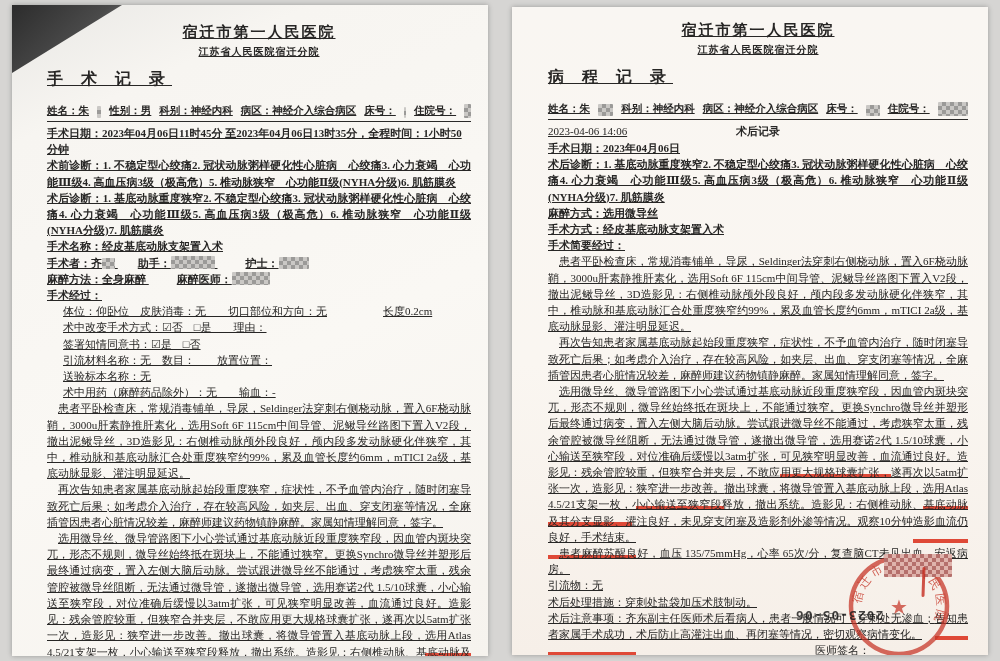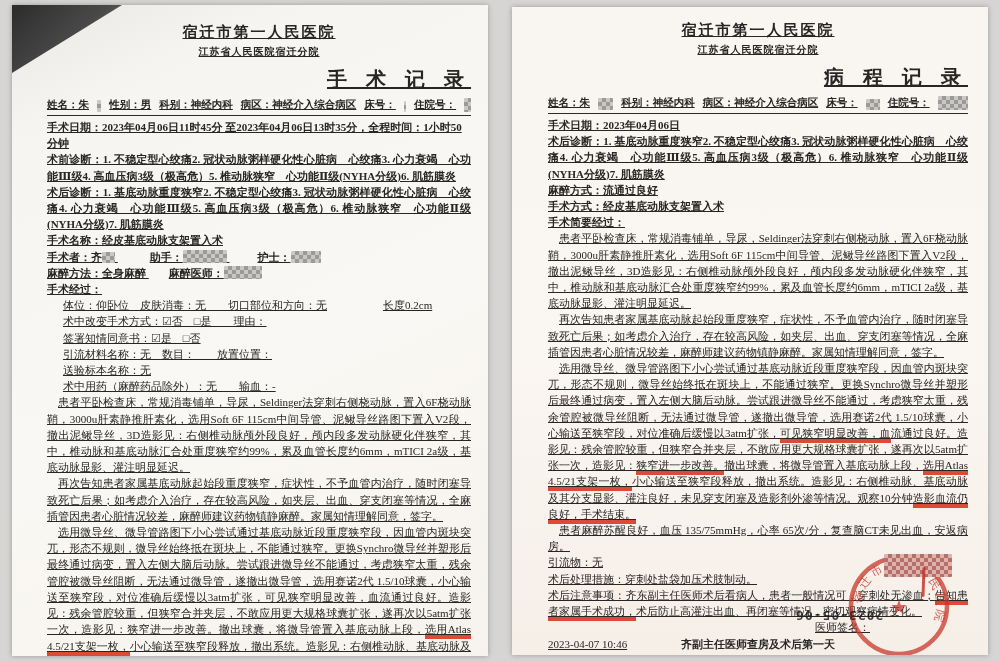--- a/index.html
+++ b/index.html
@@ -14,37 +14,37 @@
     background:linear-gradient(155deg,#e9e8e5 0%,#f7f5f1 16%,#faf8f4 55%,#f6f3ee 100%);}
   .page-right{left:512px;top:7px;width:476px;height:648px;
     background:linear-gradient(180deg,#f9f6f2 0%,#faf6f1 55%,#f6efe8 100%);}
   .corner-shadow{position:absolute;left:0;top:0;width:110px;height:68px;
     background:linear-gradient(135deg,#2c2c2c 0%,#4a4a4a 55%,#8a8a8a 100%);
     clip-path:polygon(0 0,100% 0,0 100%);}
   .content{position:relative;padding:18px 17px 0 35px;}
   .content-r{position:relative;padding:14px 20px 0 36px;}
   .hosp{font-size:15px;font-weight:bold;text-align:center;letter-spacing:2px;line-height:19px;}
   .branch{font-size:10px;font-weight:bold;text-align:center;letter-spacing:1px;line-height:19px;}
-  .doctitle{font-size:20px;font-weight:bold;text-align:right;letter-spacing:7px;line-height:32px;margin:2px 0 3px 0;}
+  .doctitle{font-size:16px;font-weight:bold;text-align:left;letter-spacing:7px;line-height:32px;margin:2px 0 9px 0;}
   .info-row{display:flex;align-items:flex-end;gap:8px;white-space:nowrap;
     font-weight:bold;font-size:10.5px;border-bottom:1.6px solid #2b2a29;
     padding-bottom:3px;margin-bottom:3px;}
   .ln{font-size:11px;line-height:16.2px;}
   .bold{font-weight:bold;}
   p.body-p{margin:0;font-size:11px;line-height:16.2px;text-indent:1em;text-align:justify;}
   .sub{padding-left:16px;}
   .mosaic{display:inline-block;vertical-align:-2px;border-radius:1px;
     background-image:
       linear-gradient(45deg,#9b9a98 25%,transparent 25%,transparent 75%,#9b9a98 75%),
       linear-gradient(45deg,#9b9a98 25%,#cac8c5 25%,#cac8c5 75%,#9b9a98 75%);
     background-size:8px 8px;background-position:0 0,4px 4px;}
   .mosaic-pink{background-image:
       linear-gradient(45deg,#b5706c 25%,transparent 25%,transparent 75%,#b5706c 75%),
       linear-gradient(45deg,#b5706c 25%,#dfb3ac 25%,#dfb3ac 75%,#b5706c 75%);}
-  .redline{border-bottom:4px solid rgba(219,43,24,.85);padding-bottom:0px;}
+  .redline{border-bottom:4px solid rgba(219,43,24,.85);padding-bottom:12px;}
   .dt-row{position:relative;font-size:11px;line-height:17px;}
   .dt-center{position:absolute;left:50%;transform:translateX(-50%);font-weight:bold;white-space:nowrap;}
   .sign-row{text-align:right;padding-right:98px;font-size:11px;line-height:16.2px;}
   .stamp{position:absolute;left:334px;top:546px;width:106px;height:106px;opacity:.92;}
   .sig-redact{position:absolute;left:372px;top:547px;width:68px;height:23px;z-index:3;}
   .red-stroke{position:absolute;left:410px;top:560px;width:3px;height:30px;
     background:rgba(196,42,30,.8);transform:rotate(2deg);z-index:4;border-radius:2px;}
   .rot-date{position:absolute;left:283px;top:601px;transform:rotate(180deg);
     font-family:"DejaVu Sans Mono","Liberation Mono",monospace;
     font-weight:bold;font-size:13px;letter-spacing:1px;color:rgba(25,25,25,.82);z-index:2;}
@@ -72,27 +72,27 @@
         <span class="mosaic" style="width:48px;height:14px"></span>
     </div>
 
     <div class="ln bold">手术日期：2023年04月06日11时45分 至2023年04月06日13时35分，全程时间：1小时50分钟</div>
     <div class="ln bold" style="text-align:justify">术前诊断：1. 不稳定型心绞痛2. 冠状动脉粥样硬化性心脏病　心绞痛3. 心力衰竭　心功能Ⅲ级4. 高血压病3级（极高危）5. 椎动脉狭窄　心功能Ⅱ级(NYHA分级)6. 肌筋膜炎</div>
     <div class="ln bold" style="text-align:justify">术后诊断：1. 基底动脉重度狭窄2. 不稳定型心绞痛3. 冠状动脉粥样硬化性心脏病　心绞痛4. 心力衰竭　心功能Ⅲ级5. 高血压病3级（极高危）6. 椎动脉狭窄　心功能Ⅱ级(NYHA分级)7. 肌筋膜炎</div>
     <div class="ln bold">手术名称：经皮基底动脉支架置入术</div>
 
     <div class="ln bold">
       <span>手术者：齐</span><span class="mosaic" style="width:13px;height:11px"></span>
-      <span style="margin-left:32px">助手：</span><span class="mosaic" style="width:44px;height:13px"></span>
+      <span style="margin-left:20px">助手：</span><span class="mosaic" style="width:44px;height:13px"></span>
       <span style="margin-left:28px">护士：</span><span class="mosaic" style="width:30px;height:12px"></span>
     </div>
 
     <div class="ln bold">
       <span>麻醉方法：全身麻醉</span>
-      <span style="margin-left:20px">麻醉医师：</span><span class="mosaic" style="width:38px;height:13px"></span>
+      <span style="margin-left:28px">麻醉医师：</span><span class="mosaic" style="width:38px;height:13px"></span>
     </div>
 
     <div class="ln bold">手术经过：</div>
     <div class="ln sub">
       <span>体位：仰卧位　皮肤消毒：无　　切口部位和方向：无</span><span class="spacer56"></span><span>长度0.2cm</span>
     </div>
     <div class="ln sub">术中改变手术方式：☑否　□是　　理由：</div>
     <div class="ln sub">签署知情同意书：☑是　□否</div>
     <div class="ln sub">引流材料名称：无　数目：　　放置位置：</div>
     <div class="ln sub">送验标本名称：无</div>
@@ -115,24 +115,28 @@
       <span>姓名：朱</span>
         <span class="mosaic" style="width:26px;height:12px"></span>
       <span>科别：神经内科</span>
       <span>病区：神经介入综合病区</span>
       <span>床号：</span>
         <span class="mosaic" style="width:24px;height:11px"></span>
       <span>住院号：</span>
         <span class="mosaic" style="width:52px;height:14px"></span>
     </div>
 
+    <div class="dt-row">
+      <span>2023-04-06 14:06</span>
+      <span class="dt-center">术后记录</span>
+    </div>
 
     <div class="ln bold">手术日期：2023年04月06日</div>
     <div class="ln bold" style="text-align:justify">术后诊断：1. 基底动脉重度狭窄2. 不稳定型心绞痛3. 冠状动脉粥样硬化性心脏病　心绞痛4. 心力衰竭　心功能Ⅲ级5. 高血压病3级（极高危）6. 椎动脉狭窄　心功能Ⅱ级(NYHA分级)7. 肌筋膜炎</div>
-    <div class="ln bold">麻醉方式：流通过良好</div>
+    <div class="ln bold">麻醉方式：选用微导丝</div>
     <div class="ln bold">手术方式：经皮基底动脉支架置入术</div>
     <div class="ln bold">手术简要经过：</div>
 
     <p class="body-p">患者平卧检查床，常规消毒铺单，导尿，Seldinger法穿刺右侧桡动脉，置入6F桡动脉鞘，3000u肝素静推肝素化，选用Soft 6F 115cm中间导管、泥鳅导丝路图下置入V2段，撤出泥鳅导丝，3D造影见：右侧椎动脉颅外段良好，颅内段多发动脉硬化伴狭窄，其中，椎动脉和基底动脉汇合处重度狭窄约99%，累及血管长度约6mm，mTICI 2a级，基底动脉显影、灌注明显延迟。</p>
     <p class="body-p">再次告知患者家属基底动脉起始段重度狭窄，症状性，不予血管内治疗，随时闭塞导致死亡后果；如考虑介入治疗，存在较高风险，如夹层、出血、穿支闭塞等情况，全麻插管因患者心脏情况较差，麻醉师建议药物镇静麻醉。家属知情理解同意，签字。</p>
     <p class="body-p"><span>选用微导丝、微导管路图下小心尝试通过基底动脉近段重度狭窄段，因血管内斑块突兀，形态不规则，微导丝始终抵在斑块上，不能通过狭窄。更换Synchro微导丝并塑形后最终通过病变，置入左侧大脑后动脉。尝试跟进微导丝不能通过，考虑狭窄太重，残余管腔被微导丝阻断，无法通过微导管，遂撤出微导管，选用赛诺2代 1.5/10球囊，小心输送至狭窄段，对位准确后缓慢以3atm扩张，</span><span class="redline">可见狭窄明显改善，血</span><span>流通过良好。造影见：残余管腔较重，但狭窄合并夹层，不敢应用更大规格球囊扩张，遂再次以5atm扩张一次，造影见：</span><span class="redline">狭窄进一步改善。</span><span>撤出球囊，将微导管置入基底动脉上段，</span><span class="redline">选用Atlas 4.5/21支架一枚，</span><span>小心输送至狭窄段释放，撤出系统。造影见：右侧椎动脉、基底动脉及其分支显影、灌注良好，未见穿支闭塞及造影剂外渗等情况。观察10分钟</span><span class="redline">造影血流仍良好，手术结束。</span></p>
     <p class="body-p">患者麻醉苏醒良好，血压 135/75mmHg，心率 65次/分，复查脑CT未见出血，安返病房。</p>
 
     <div class="ln">引流物：无</div>
     <div class="ln">术后处理措施：穿刺处盐袋加压术肢制动。</div>

